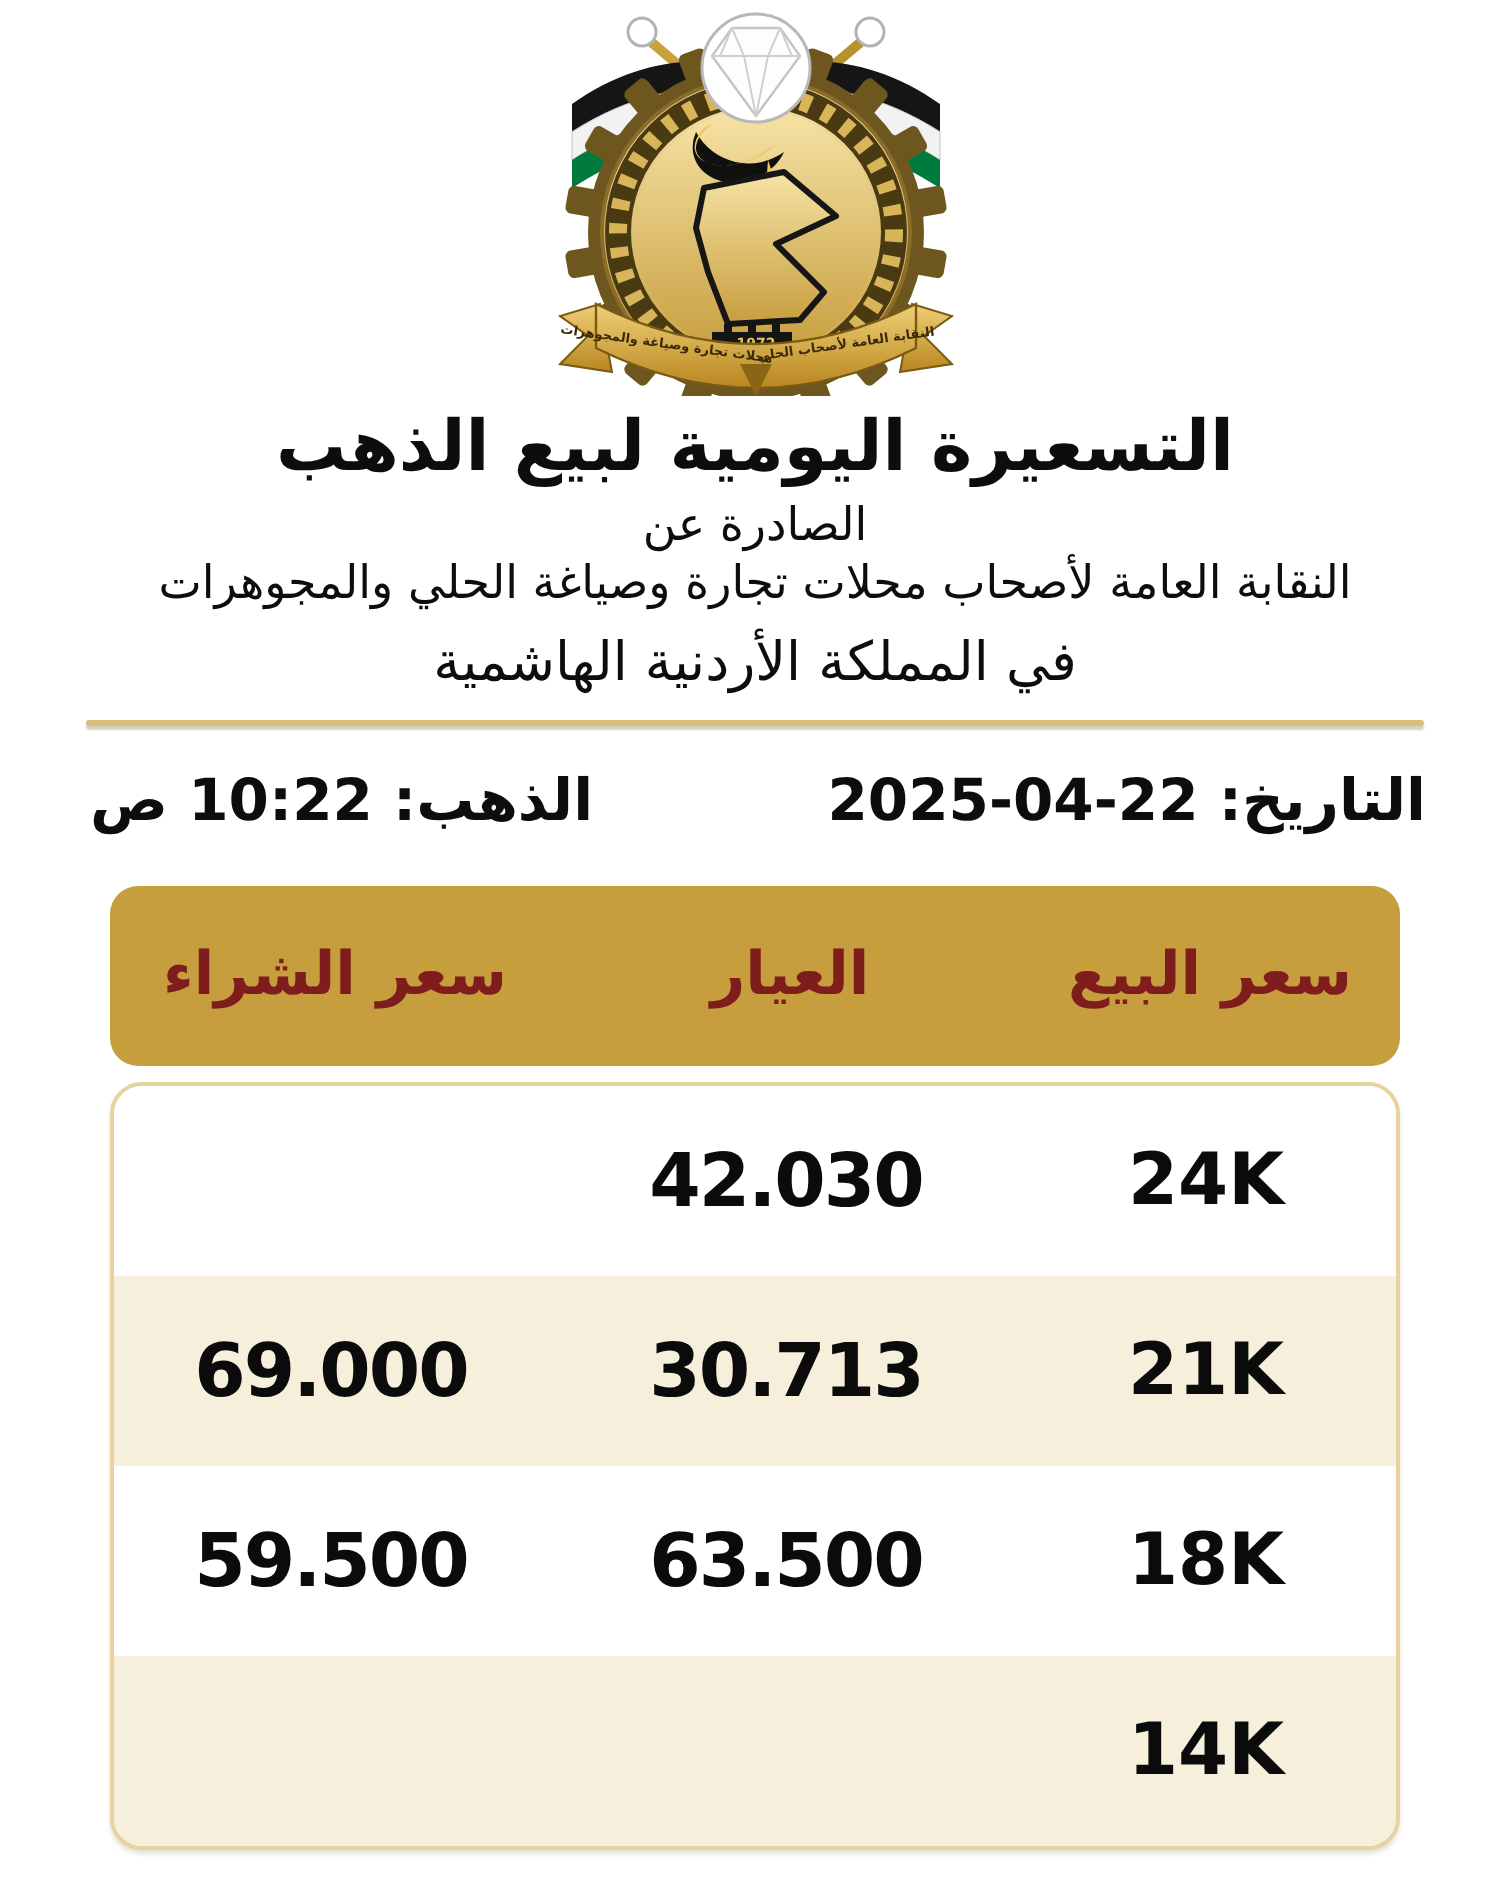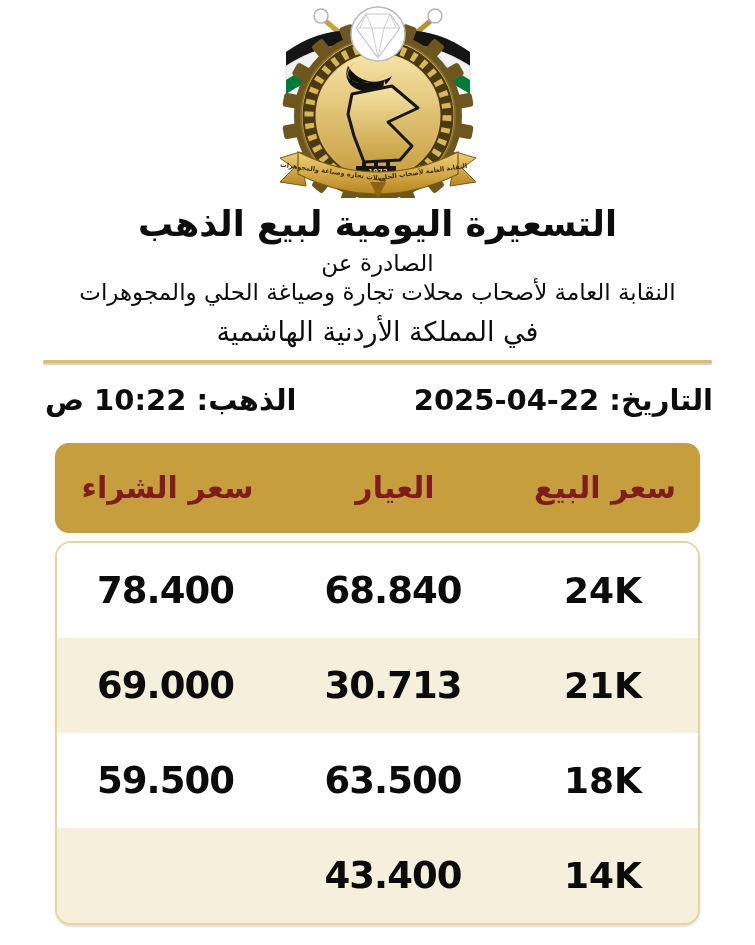--- a/index.html
+++ b/index.html
@@ -177,34 +177,32 @@
 
 <div class="price-table">
   <div class="thead">
     <div class="th">سعر البيع</div>
     <div class="th">العيار</div>
     <div class="th">سعر الشراء</div>
   </div>
   <div class="tbody">
   <div class="row">
     <div class="cell karat">24K</div>
-    <div class="cell">68.840</div>
-    <div class="cell">78.400</div>
+    <div class="cell">42.030</div>
   </div>
 
   <div class="row alt">
     <div class="cell karat">21K</div>
     <div class="cell">30.713</div>
     <div class="cell">69.000</div>
   </div>
 
   <div class="row">
     <div class="cell karat">18K</div>
     <div class="cell">63.500</div>
     <div class="cell">59.500</div>
   </div>
 
   <div class="row alt">
     <div class="cell karat">14K</div>
-    <div class="cell">43.400</div>
   </div>
 </div>
 </div>
 
 </body></html>

